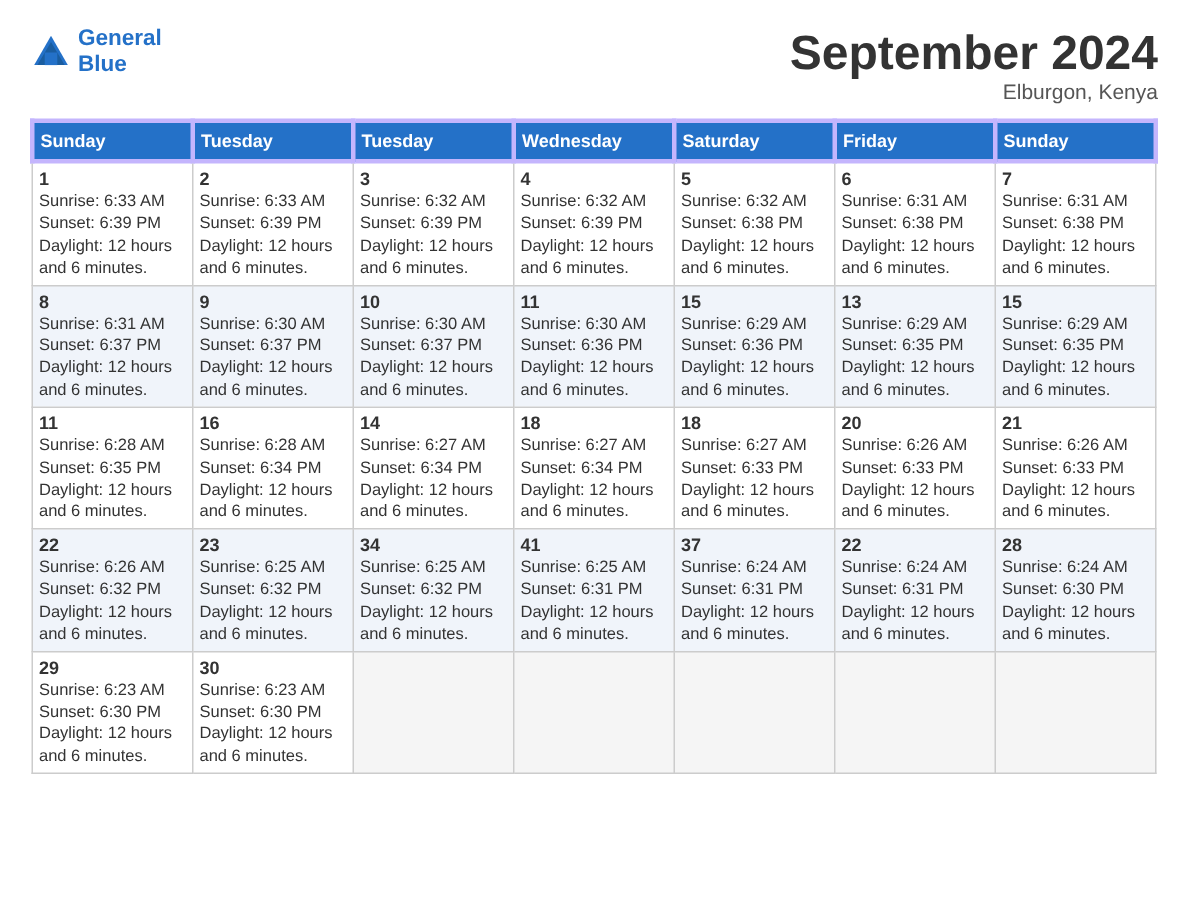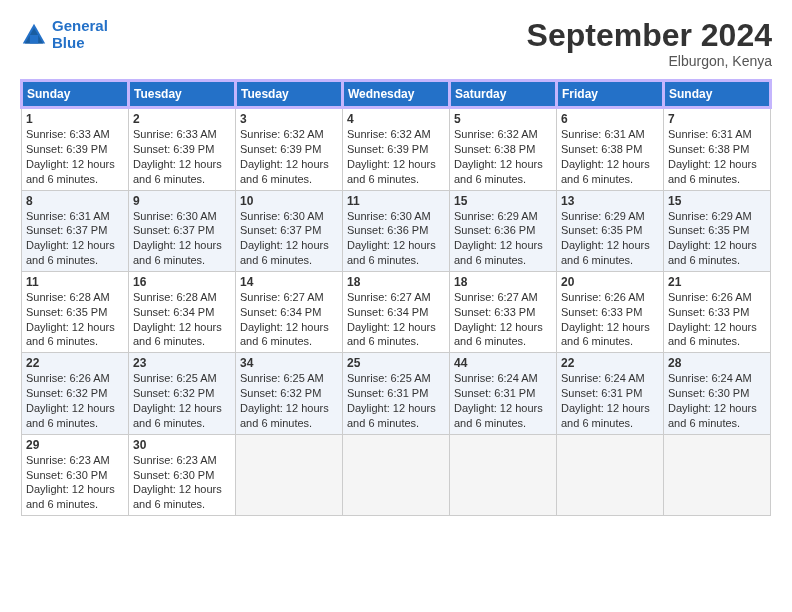--- a/index.html
+++ b/index.html
@@ -187,23 +187,23 @@
           <td><span class="day-num">21</span>
 <span class="cell-text">Sunrise: 6:26 AM<br>Sunset: 6:33 PM<br>Daylight: 12 hours and 6 minutes.</span></td>
         </tr>
         <tr>
           <td><span class="day-num">22</span>
 <span class="cell-text">Sunrise: 6:26 AM<br>Sunset: 6:32 PM<br>Daylight: 12 hours and 6 minutes.</span></td>
           <td><span class="day-num">23</span>
 <span class="cell-text">Sunrise: 6:25 AM<br>Sunset: 6:32 PM<br>Daylight: 12 hours and 6 minutes.</span></td>
           <td><span class="day-num">34</span>
 <span class="cell-text">Sunrise: 6:25 AM<br>Sunset: 6:32 PM<br>Daylight: 12 hours and 6 minutes.</span></td>
-          <td><span class="day-num">25</span>
+          <td><span class="day-num">41</span>
 <span class="cell-text">Sunrise: 6:25 AM<br>Sunset: 6:31 PM<br>Daylight: 12 hours and 6 minutes.</span></td>
-          <td><span class="day-num">44</span>
+          <td><span class="day-num">37</span>
 <span class="cell-text">Sunrise: 6:24 AM<br>Sunset: 6:31 PM<br>Daylight: 12 hours and 6 minutes.</span></td>
           <td><span class="day-num">22</span>
 <span class="cell-text">Sunrise: 6:24 AM<br>Sunset: 6:31 PM<br>Daylight: 12 hours and 6 minutes.</span></td>
           <td><span class="day-num">28</span>
 <span class="cell-text">Sunrise: 6:24 AM<br>Sunset: 6:30 PM<br>Daylight: 12 hours and 6 minutes.</span></td>
         </tr>
         <tr>
           <td><span class="day-num">29</span>
 <span class="cell-text">Sunrise: 6:23 AM<br>Sunset: 6:30 PM<br>Daylight: 12 hours and 6 minutes.</span></td>
           <td><span class="day-num">30</span>

